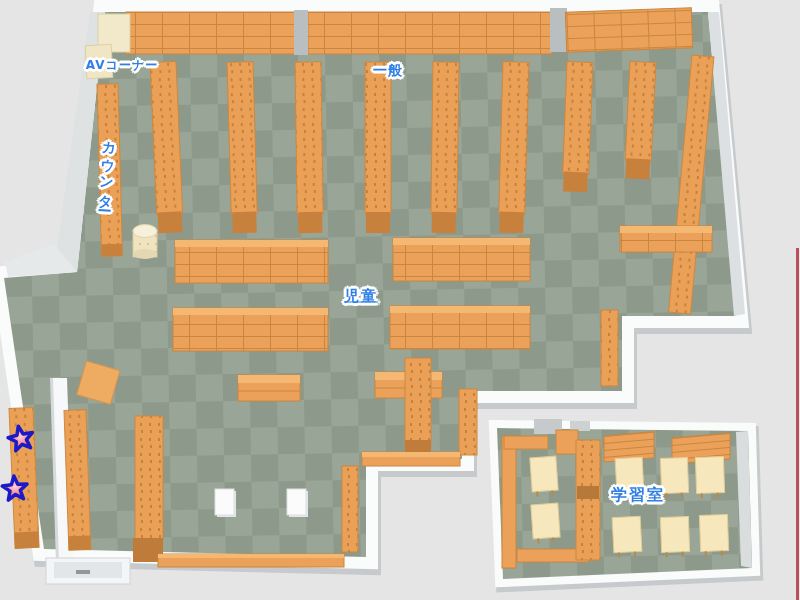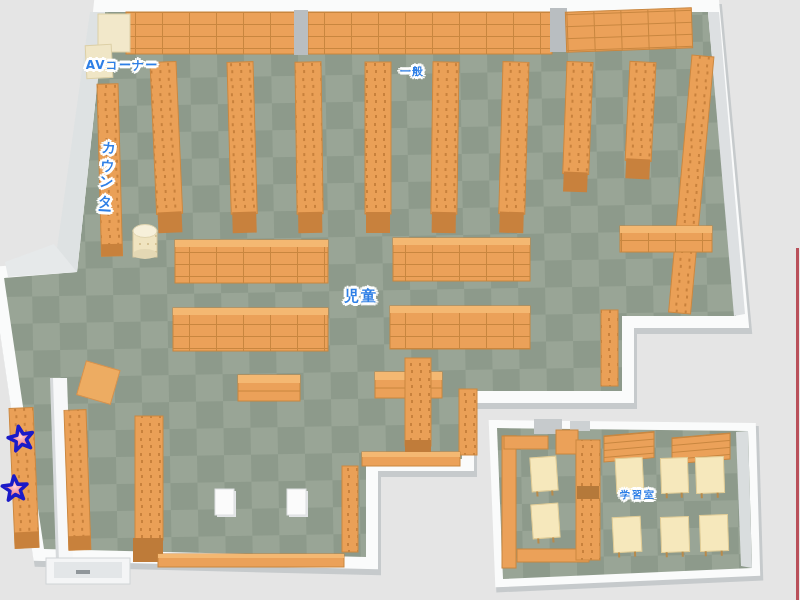--- a/index.html
+++ b/index.html
@@ -8,24 +8,24 @@
   .stage svg{position:absolute;left:0;top:0;}
   .map-label{position:absolute;transform:translate(-50%,-50%);
     color:#2E7FE6;font-weight:bold;white-space:nowrap;letter-spacing:1px;
     text-shadow:
       -2px 0 0 #fff,2px 0 0 #fff,0 -2px 0 #fff,0 2px 0 #fff,
       -2px -2px 0 #fff,2px -2px 0 #fff,-2px 2px 0 #fff,2px 2px 0 #fff,
       -3px 0 0 #fff,3px 0 0 #fff,0 -3px 0 #fff,0 3px 0 #fff;}
   .lbl-av{left:122px;top:65px;font-size:12px;}
   .lbl-counter{left:108px;top:168px;font-size:14px;writing-mode:vertical-rl;
     text-orientation:upright;transform:translate(-50%,-50%) rotate(4deg);letter-spacing:2px;}
-  .lbl-general{left:412px;top:71px;font-size:11px;}
-  .lbl-children{left:361px;top:296px;font-size:15px;letter-spacing:2px;}
+  .lbl-general{left:388px;top:71px;font-size:14px;}
+  .lbl-children{left:361px;top:296px;font-size:15px;letter-spacing:2px;text-decoration:underline;}
   .lbl-comic{left:644px;top:279px;font-size:13px;}
-  .lbl-study{left:638px;top:495px;font-size:10px;letter-spacing:2px;}
+  .lbl-study{left:638px;top:495px;font-size:16px;letter-spacing:2px;}
 </style>
 </head>
 <body>
 
 <div class="stage">
 
 <svg width="800" height="600" viewBox="0 0 800 600">
   <defs>
     <pattern id="checker" width="54" height="54" patternUnits="userSpaceOnUse" patternTransform="rotate(-1)">
       <rect width="54" height="54" fill="#99A596"></rect>

